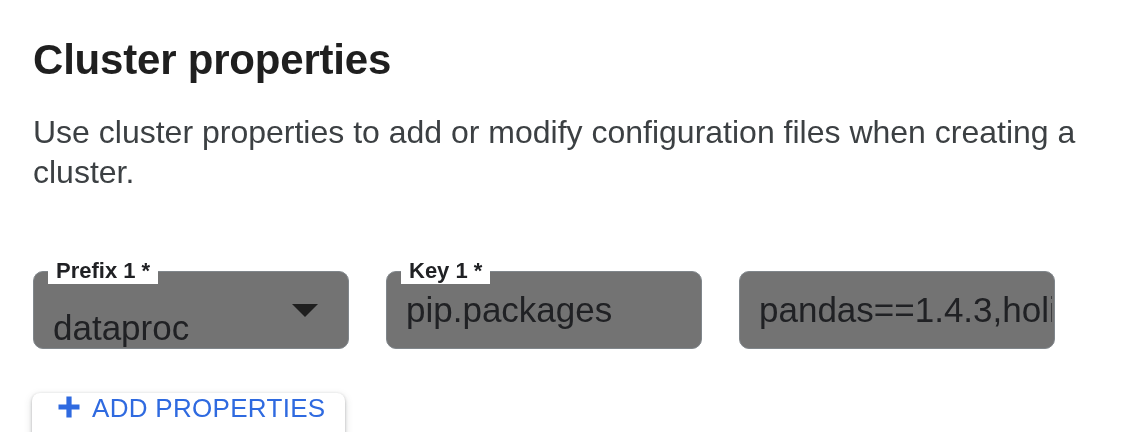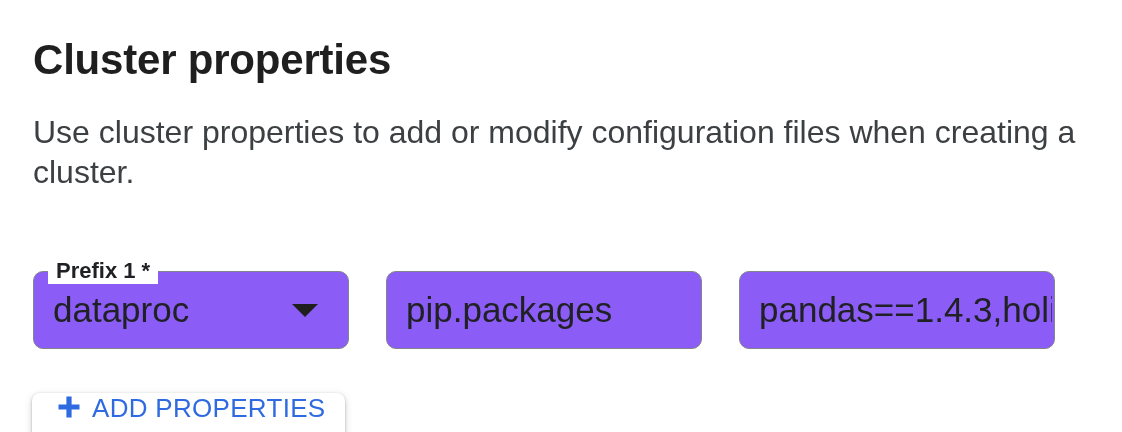--- a/index.html
+++ b/index.html
@@ -36,23 +36,23 @@
     display: flex;
     gap: 37px;
     margin-top: 79px;
   }
   .field {
     position: relative;
     width: 316px;
     height: 78px;
     border: 1.5px solid #80868b;
     border-radius: 10px;
-    background: #8b5cf6;
+    background: #737373;
     display: flex;
-    align-items: center;
+    align-items: flex-end;
   }
   .field-label {
     position: absolute;
     top: -14px;
     left: 14px;
     background: #ffffff;
     padding: 0 8px;
     font-size: 22px;
     font-weight: 600;
     line-height: 26px;
@@ -124,20 +124,21 @@
 
   <div class="fields-row">
 
     <div class="field" role="combobox">
       <span class="field-label">Prefix 1 *</span>
       <span class="select-value">dataproc</span>
       <span class="dropdown-arrow"></span>
     </div>
 
     <div class="field">
+      <span class="field-label">Key 1 *</span>
       <input class="field-input" type="text" value="pip.packages" style="">
     </div>
 
     <div class="field">
       <input class="field-input" type="text" value="pandas==1.4.3,holiday" style="">
     </div>
 
   </div>
 
   <button class="add-btn">

